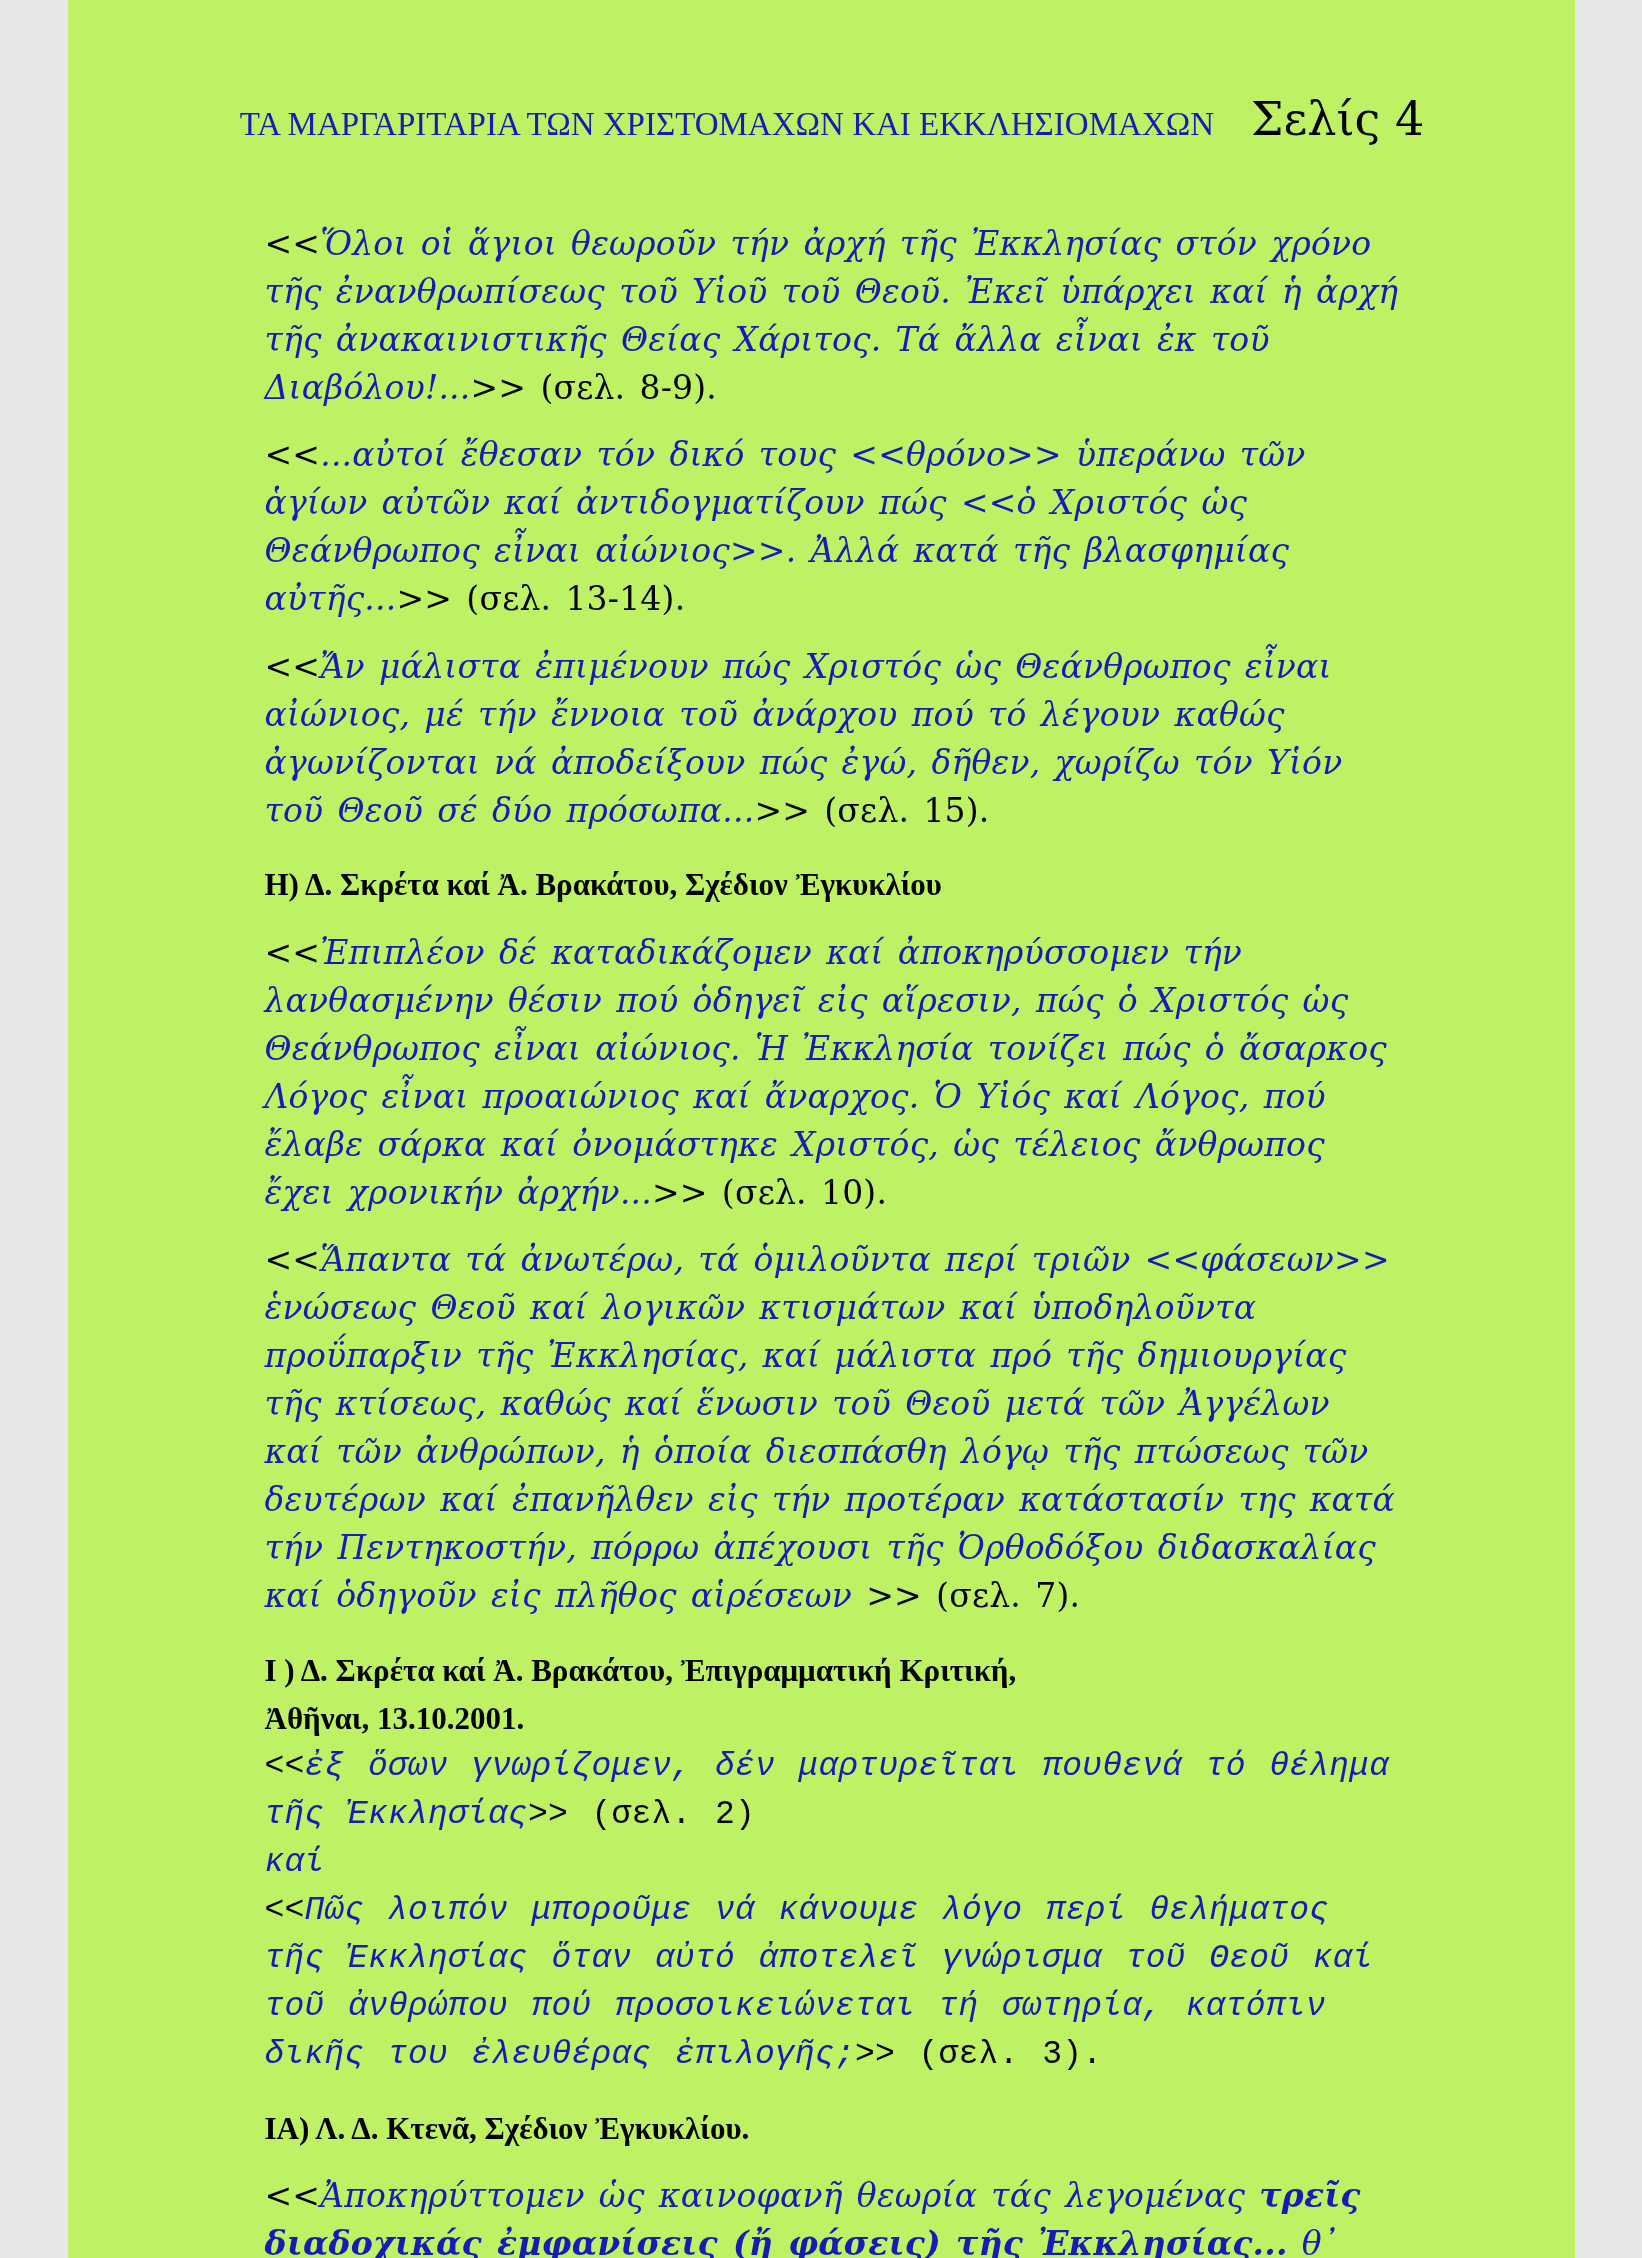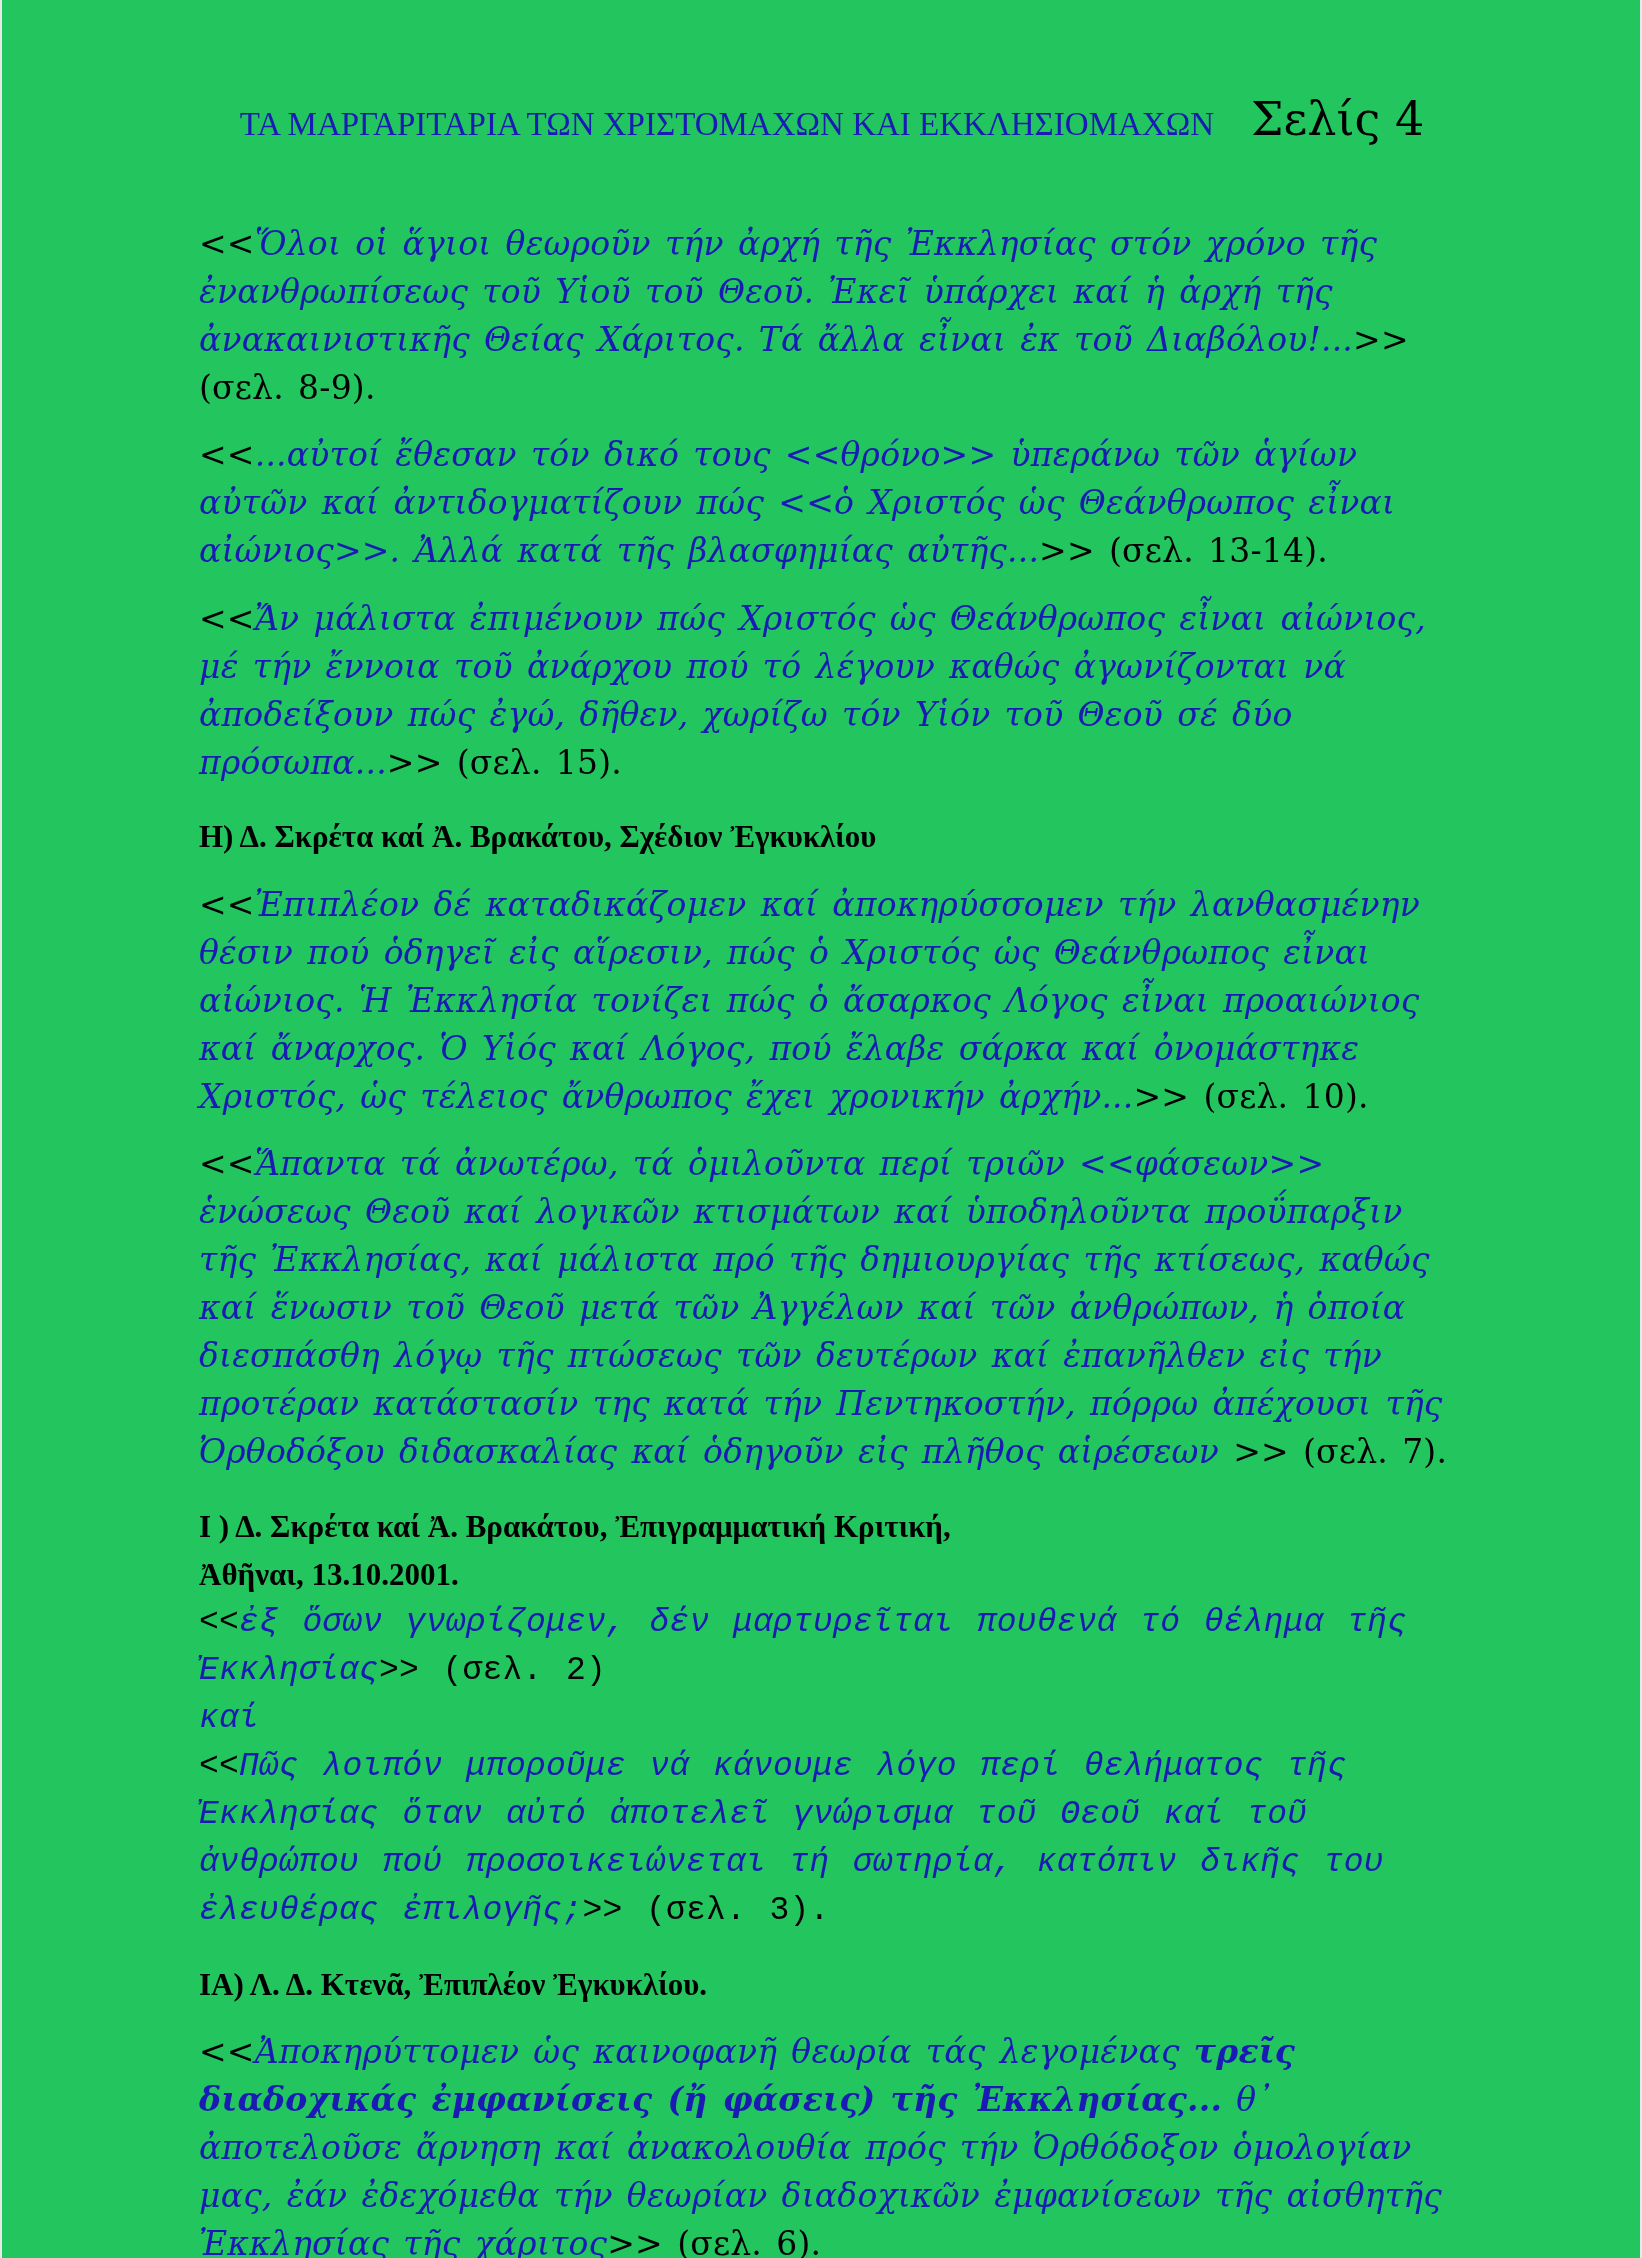--- a/index.html
+++ b/index.html
@@ -1,21 +1,21 @@
 <!DOCTYPE html>
 <html lang="el" style="font-size:14px"><head>
 <meta charset="utf-8">
 <style>
   html, body { margin: 0; padding: 0; background: #e8e8e8; }
   .page {
     position: relative;
-    width: 1638px;
+    width: 1507px;
     height: 2258px;
     margin: 0 auto;
-    background: #22c55e;
+    background: #bef264;
     box-sizing: border-box;
     padding: 92px 175px 0 197px;
     font-family: "DejaVu Serif", serif;
     overflow: hidden;
   }
   .doc-header {
     display: flex;
     justify-content: center;
     align-items: baseline;
     gap: 37px;
@@ -91,21 +91,21 @@
       <div class="quote tight">
         <div class="line"><span class="seg-black seg-roman">&lt;&lt;</span><span class="seg-blue">ἐξ ὅσων γνωρίζομεν, δέν μαρτυρεῖται πουθενά τό θέλημα τῆς Ἐκκλησίας</span><span class="seg-black seg-roman">&gt;&gt;</span><span class="seg-black seg-roman"> (σελ. 2)</span></div>
       </div>
       <div class="quote tight">
         <div class="line"><span class="seg-blue">καί</span></div>
       </div>
       <div class="quote tight">
         <div class="line"><span class="seg-black seg-roman">&lt;&lt;</span><span class="seg-blue">Πῶς λοιπόν μποροῦμε νά κάνουμε λόγο περί θελήματος τῆς Ἐκκλησίας ὅταν αὐτό ἀποτελεῖ γνώρισμα τοῦ Θεοῦ καί τοῦ ἀνθρώπου πού προσοικειώνεται τή σωτηρία, κατόπιν δικῆς του ἐλευθέρας ἐπιλογῆς;</span><span class="seg-black seg-roman">&gt;&gt;</span><span class="seg-black seg-roman"> (σελ. 3).</span></div>
       </div>
       <div class="heading">
-        <div class="line"><span class="">ΙΑ) Λ. Δ. Κτενᾶ, Ἐπιπλέον Ἐγκυκλίου.</span></div>
+        <div class="line"><span class="">ΙΑ) Λ. Δ. Κτενᾶ, Σχέδιον Ἐγκυκλίου.</span></div>
       </div>
       <div class="quote">
         <div class="line"><span class="seg-black seg-roman">&lt;&lt;</span><span class="seg-blue">Ἀποκηρύττομεν ὡς καινοφανῆ θεωρία τάς λεγομένας </span><span class="seg-blue seg-bold">τρεῖς διαδοχικάς ἐμφανίσεις (ἤ φάσεις) τῆς Ἐκκλησίας...</span><span class="seg-blue"> θ᾿ ἀποτελοῦσε ἄρνηση καί ἀνακολουθία πρός τήν Ὀρθόδοξον ὁμολογίαν μας, ἐάν ἐδεχόμεθα τήν θεωρίαν διαδοχικῶν ἐμφανίσεων τῆς αἰσθητῆς Ἐκκλησίας τῆς χάριτος</span><span class="seg-black seg-roman">&gt;&gt;</span><span class="seg-black seg-roman"> (σελ. 6).</span></div>
       </div>
       <div class="quote">
         <div class="line"><span class="seg-black seg-roman">&lt;&lt;</span><span class="seg-blue">Ἀλλ᾿ ἡμεῖς ἀποκηρύττομεν τά περί τῶν τριῶν φάσεων τοῦ Ἡμεροδείκτου διότι ἐκεῖ δέν γίνεται λόγος περί πνευματικῆς (ἐντός τῆς βουλῆς τοῦ Θεοῦ εὑρισκομένης Ἐκκλησίας) ἀλλά περί τῆς αἰσθητῆς Ἐκκλησίας, ἑνωθείσης μετά τῶν αἰσθητῶν</span></div>
       </div>
     </div>
 </div>
 

